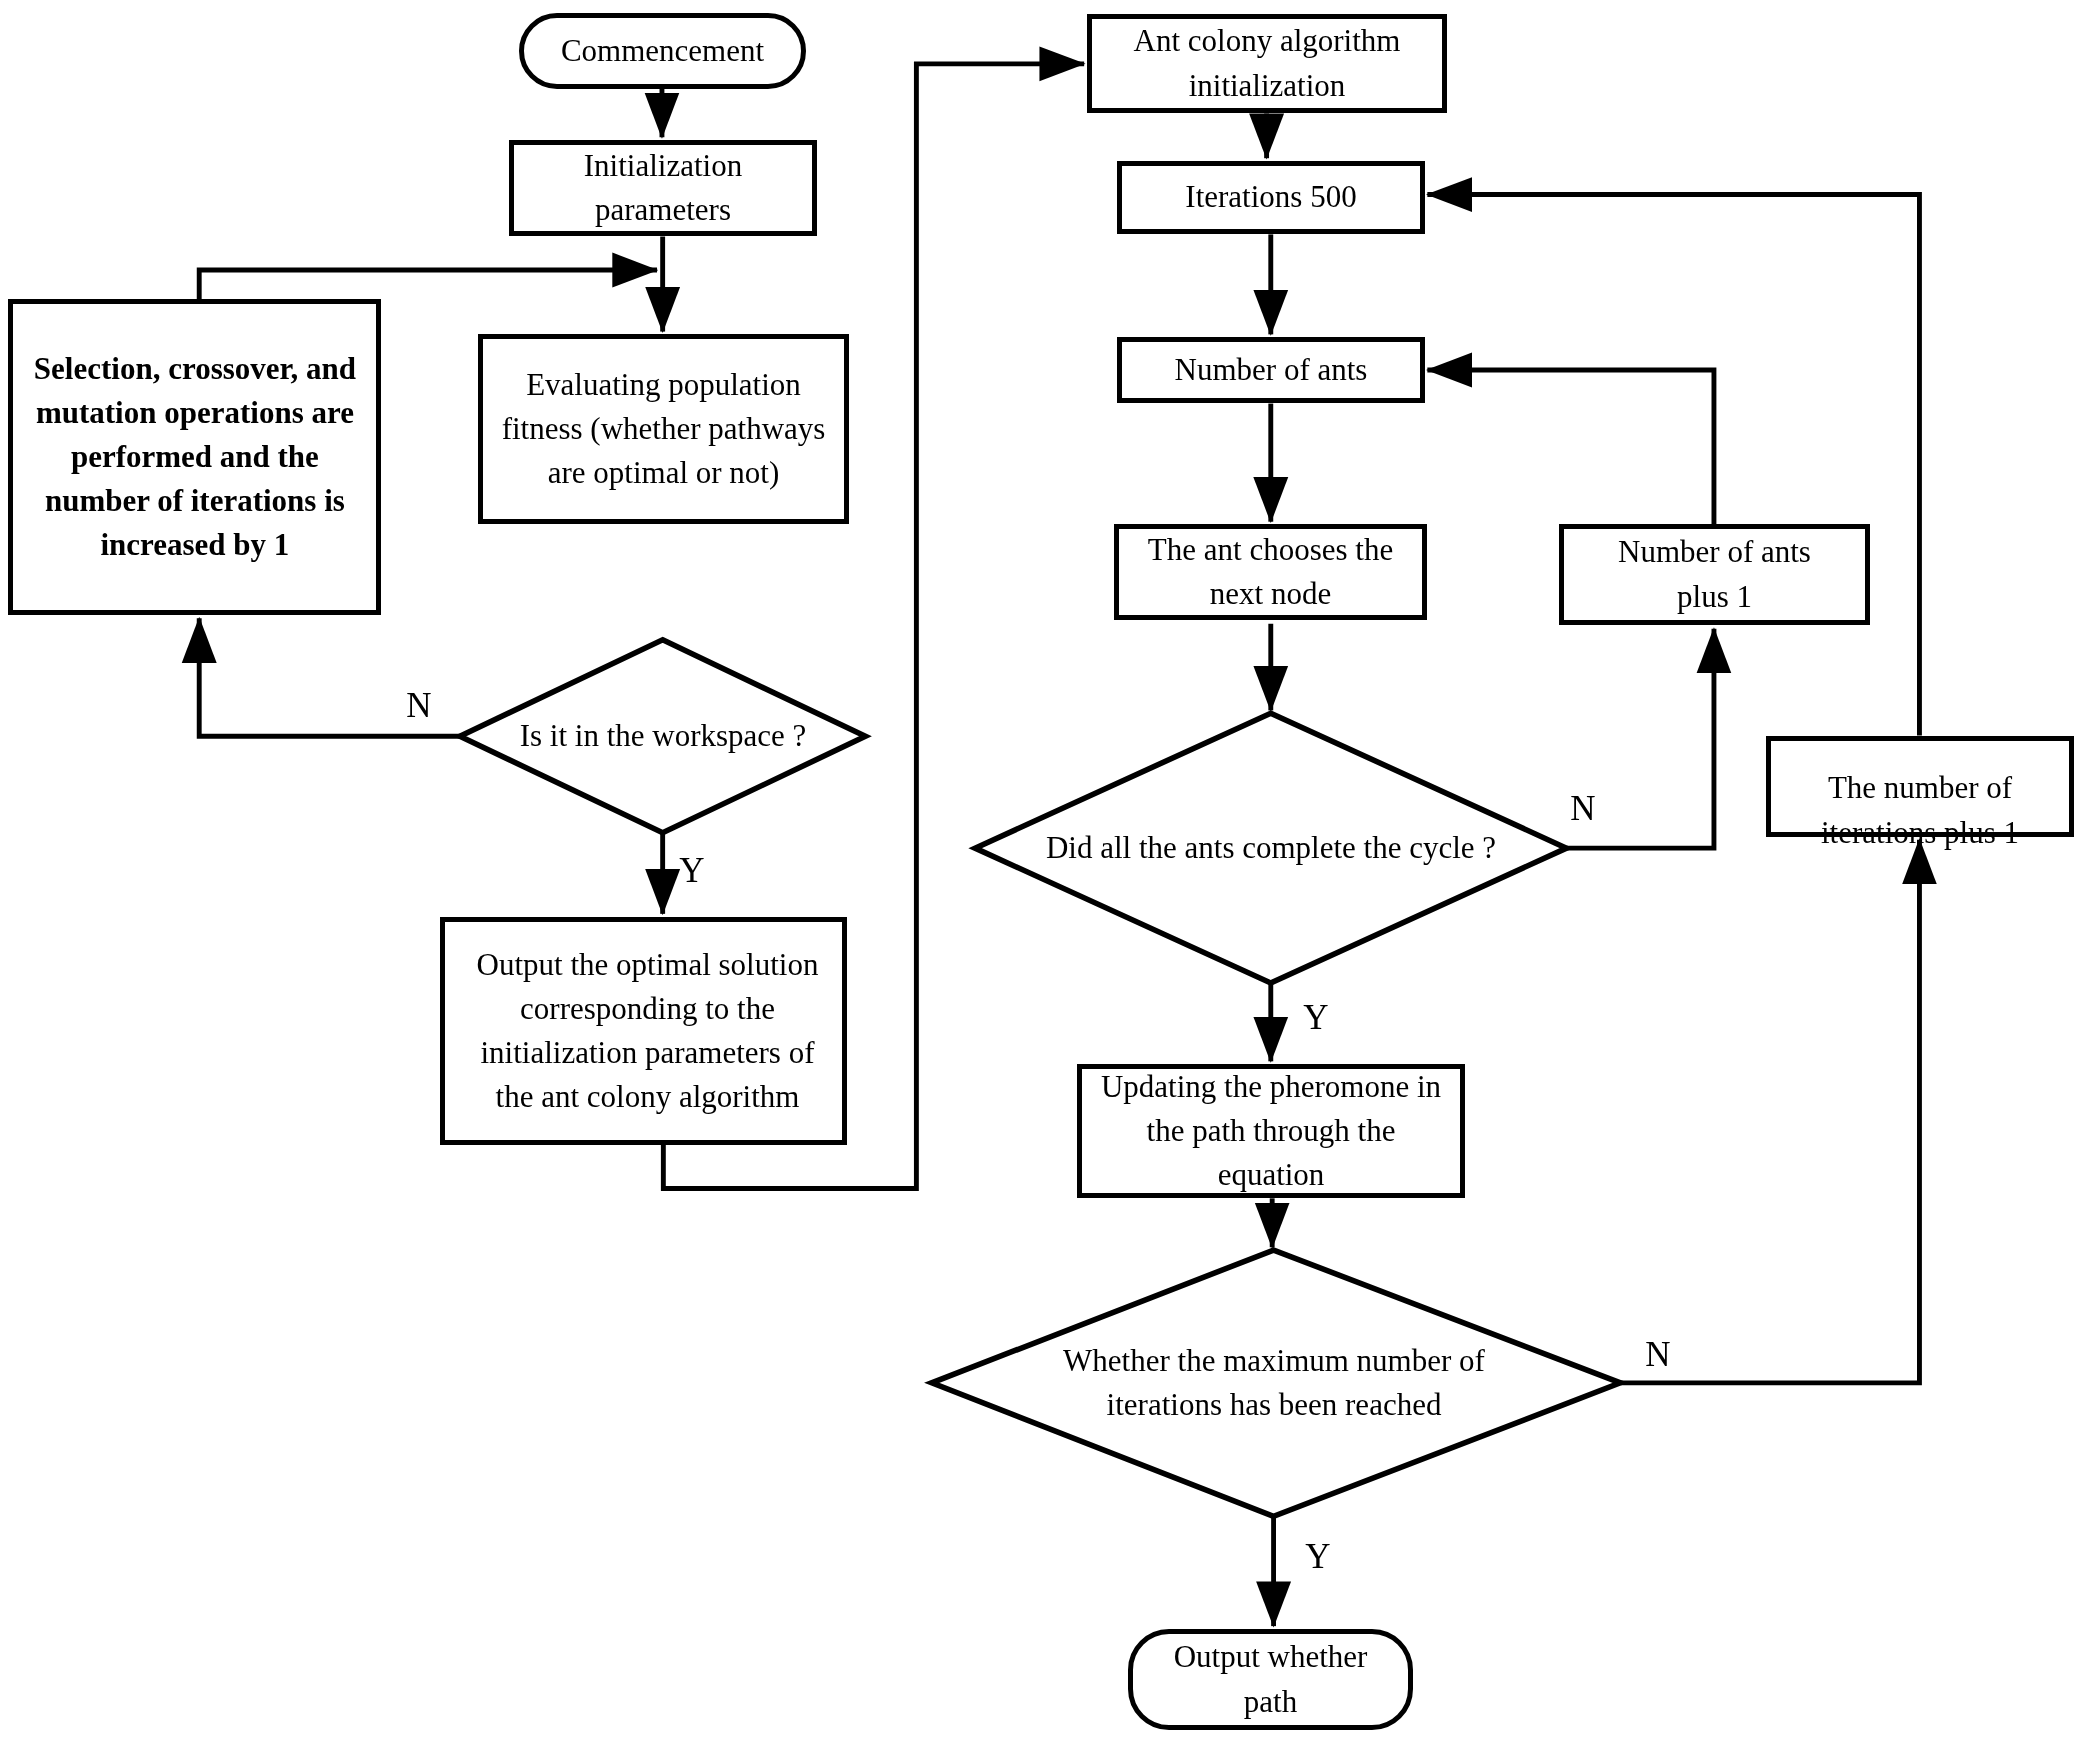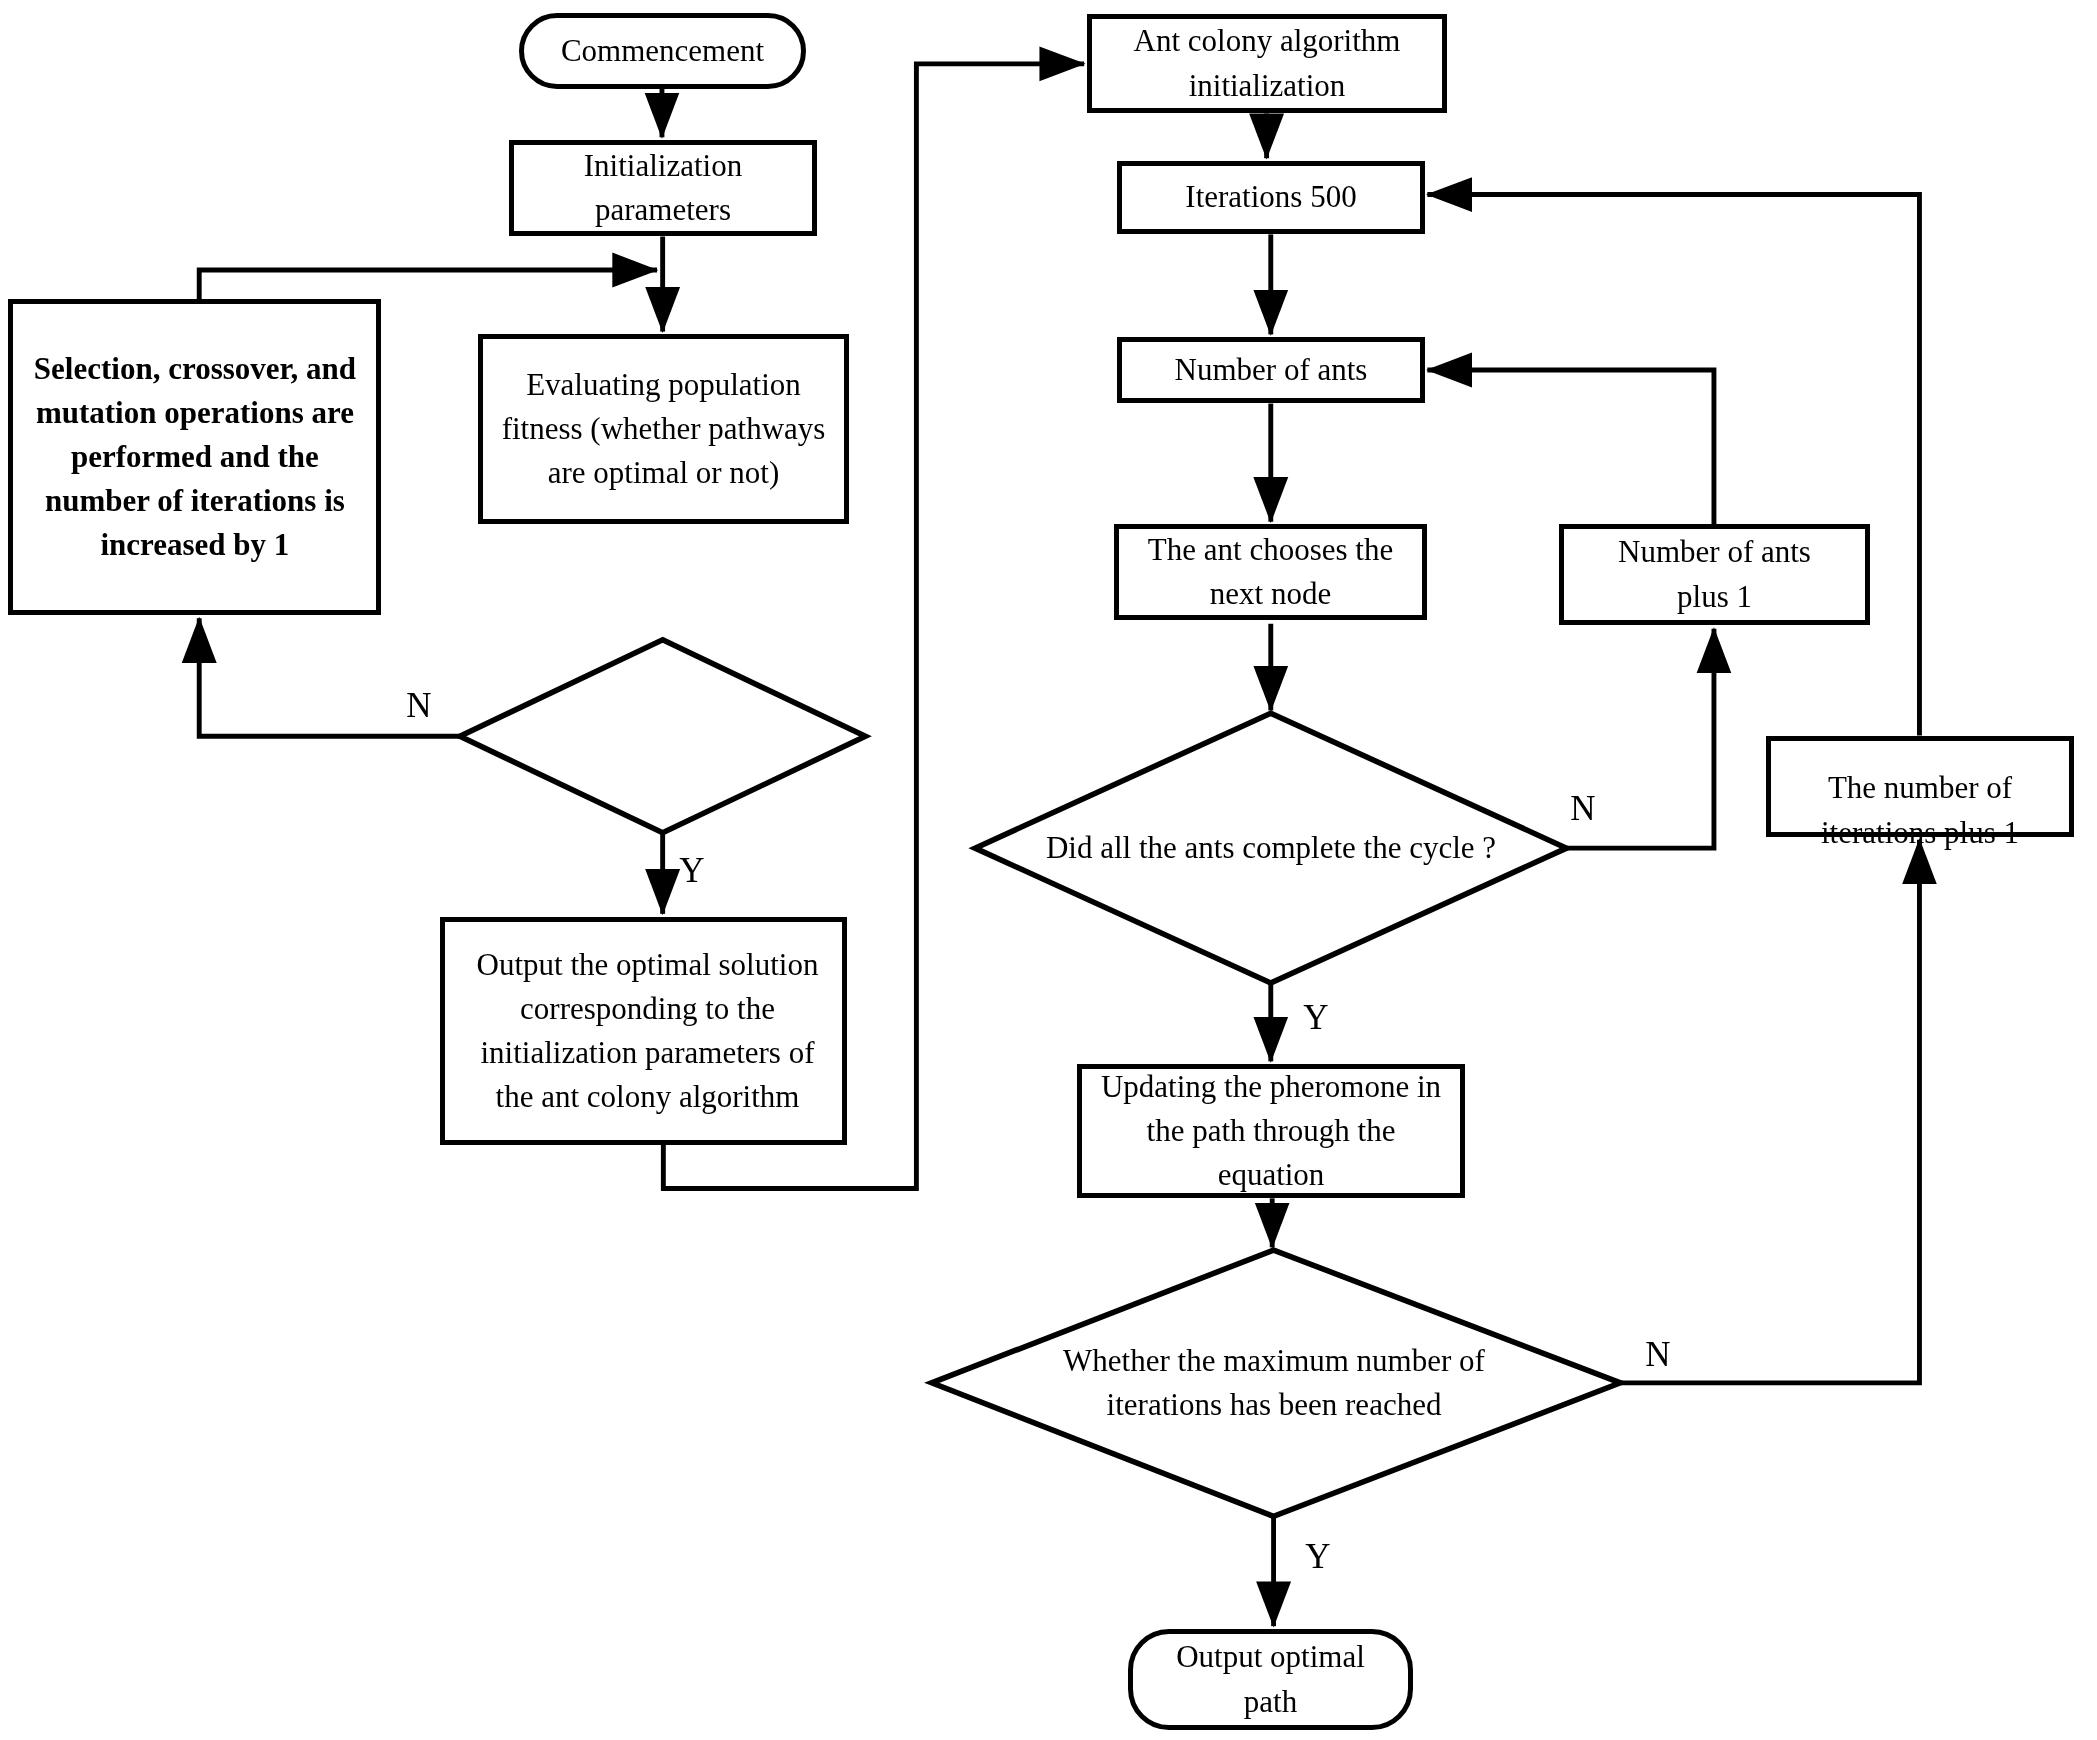--- a/index.html
+++ b/index.html
@@ -123,23 +123,24 @@
 
   <div class="node" style="left:1077px; top:1064px; width:388px; height:134px;">
     <span style="width:357px;">Updating the pheromone in the path through the equation</span>
   </div>
 
   <div class="node" style="left:1766px; top:736px; width:308px; height:101px;">
     <span style="width:238px;margin-top:48px;">The number of iterations plus 1</span>
   </div>
 
   <div class="node terminal" style="left:1128px; top:1629px; width:285px; height:101px;">
-    <span style="width:217px;">Output optimal path</span>
+    <span style="width:217px;">Output whether path</span>
   </div>
 
+  <div class="dtext" style="left:663px; top:736px; width:378px;">Is it in the workspace ?</div>
   <div class="dtext" style="left:1271px; top:848px; width:559px;">Did all the ants complete the cycle ?</div>
   <div class="dtext" style="left:1274px; top:1383px; width:447px;">Whether the maximum number of iterations has been reached</div>
 
   <div class="elabel" style="left:419px; top:705px;">N</div>
   <div class="elabel" style="left:692px; top:870px;">Y</div>
   <div class="elabel" style="left:1583px; top:808px;">N</div>
   <div class="elabel" style="left:1316px; top:1017px;">Y</div>
   <div class="elabel" style="left:1658px; top:1354px;">N</div>
   <div class="elabel" style="left:1318px; top:1556px;">Y</div>
 

